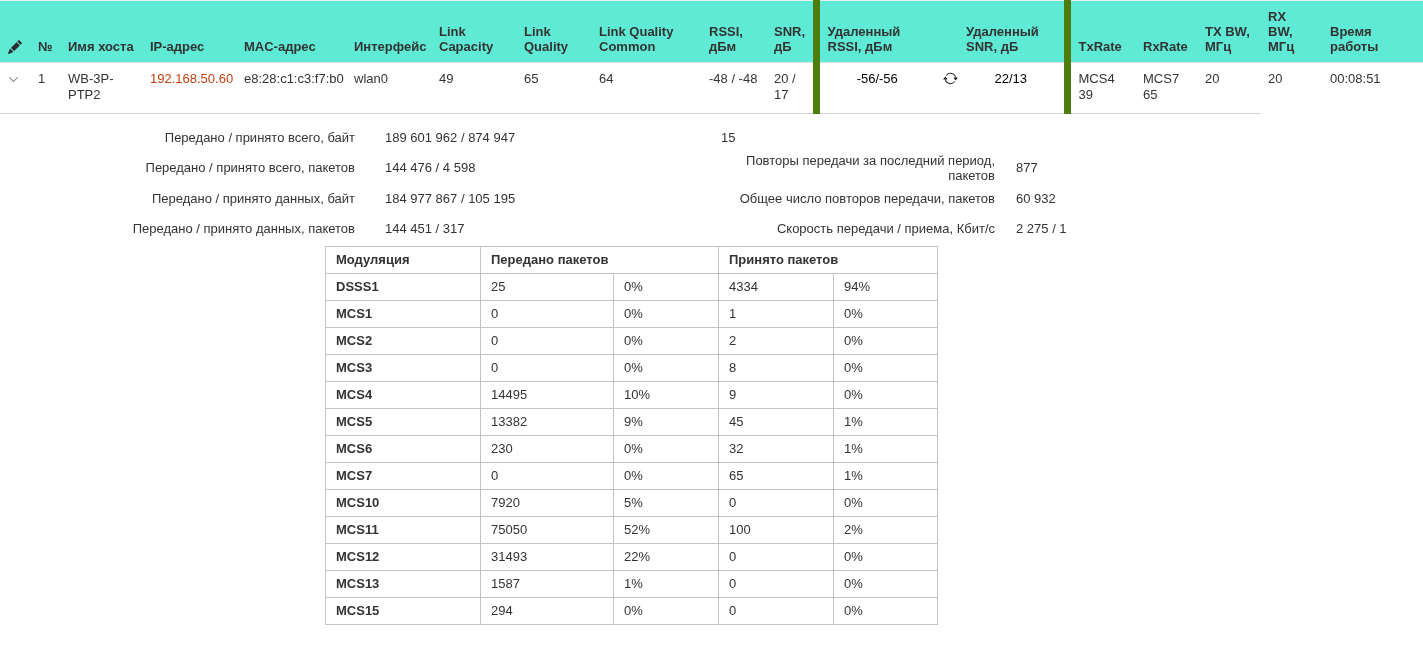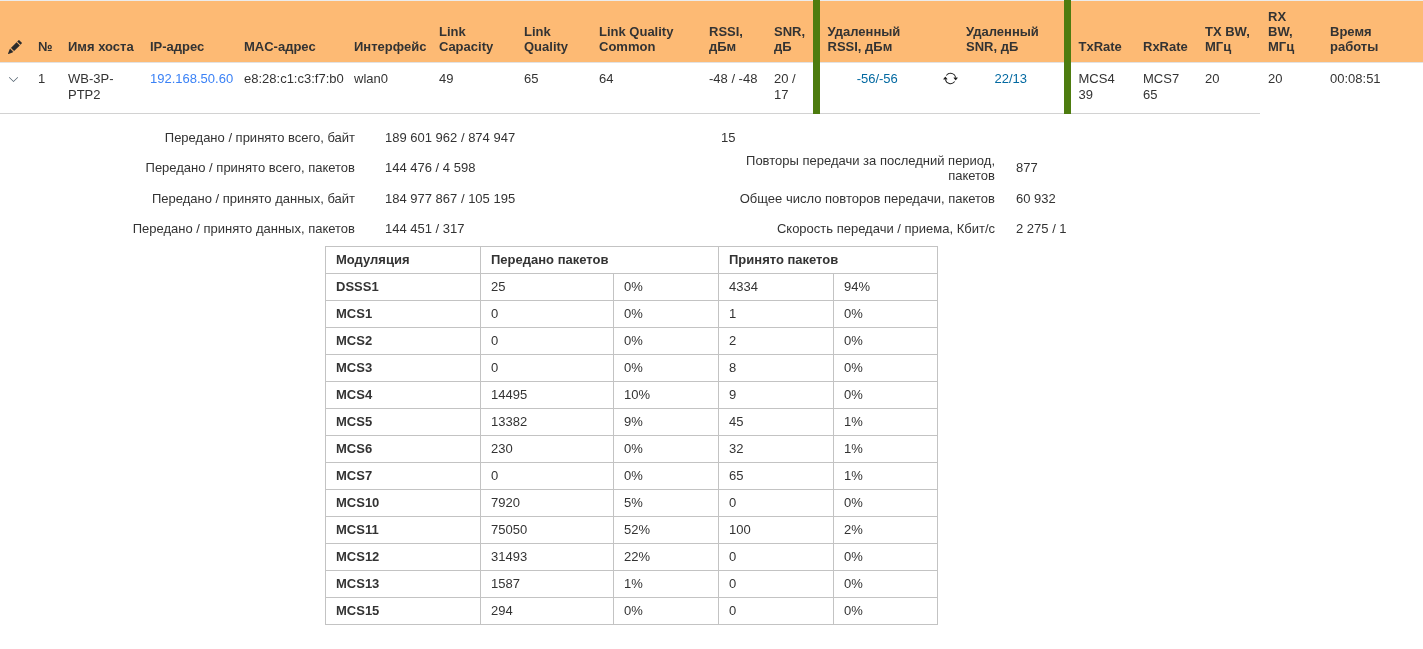--- a/index.html
+++ b/index.html
@@ -7,38 +7,38 @@
   body {
     width: 1423px; height: 649px; overflow: hidden;
     font-family: "Liberation Sans", sans-serif;
     font-size: 13px; color: #333;
   }
   table { border-collapse: collapse; }
 
   
   .main-table { width: 1423px; table-layout: fixed; }
   .main-table th {
-    background: #fdba74;
+    background: #5eead4;
     text-align: left; vertical-align: bottom;
     font-weight: 700; font-size: 13px;
     padding: 8px; height: 52px;
     border-top: 1px solid #ececec;
     border-bottom: 1px solid #e2e2e2;
     line-height: 15px;
   }
   .main-table td {
     vertical-align: top; padding: 8px; height: 51px;
     border-bottom: 1px solid #d2d2d2;
     line-height: 16px;
   }
   .main-table td:nth-last-child(-n+2) { border-bottom: 0; }
   .sep { border-left: 7px solid #4d7c0f; }
-  .muted { color: #0369a1; }
+  .muted { color: #000000; }
   .center { text-align: center; }
-  a.ip { color: #3b82f6; text-decoration: none; cursor: pointer; }
+  a.ip { color: #c2410c; text-decoration: none; cursor: pointer; }
   .icon-cell svg { display: block; }
   .chev { margin-top: 3px; color: #4d5d6b; }
   .pencil { color: #2b2b2b; }
   .refresh { color: #1f1f1f; cursor: pointer; }
 
   
   .stats { display: flex; padding-top: 8px; }
   .stats-group-left  { width: 700px; }
   .stats-group-right { width: 723px; }
   .stat-row { display: flex; height: 30.5px; align-items: center; }

